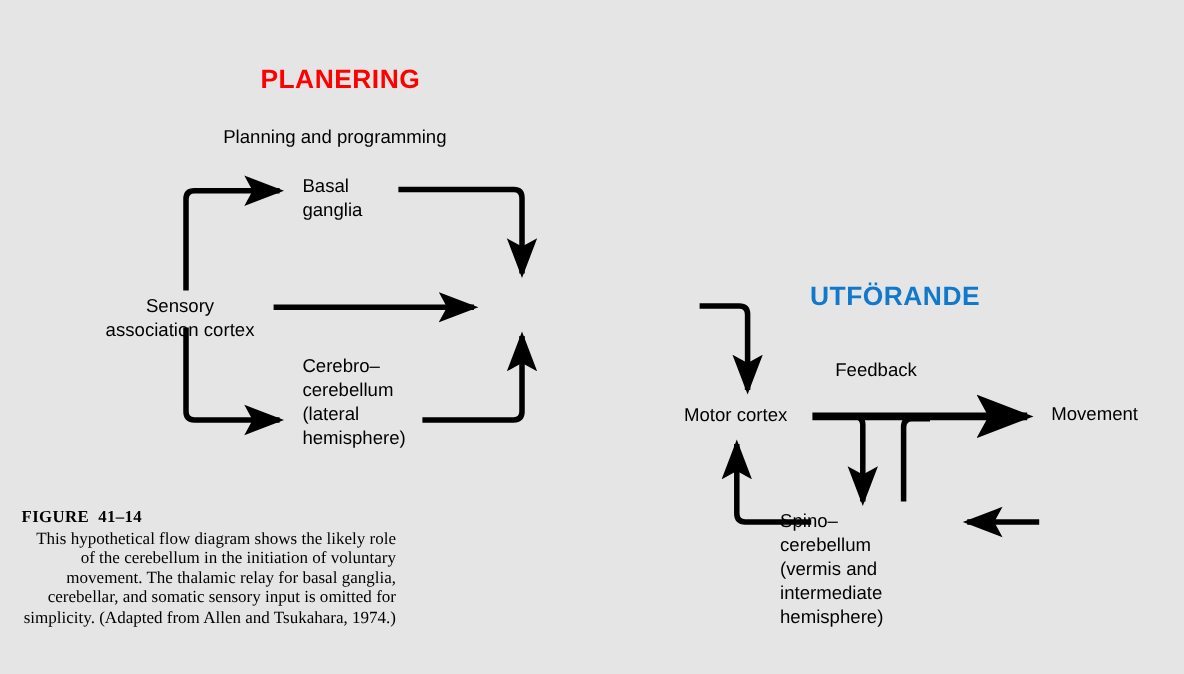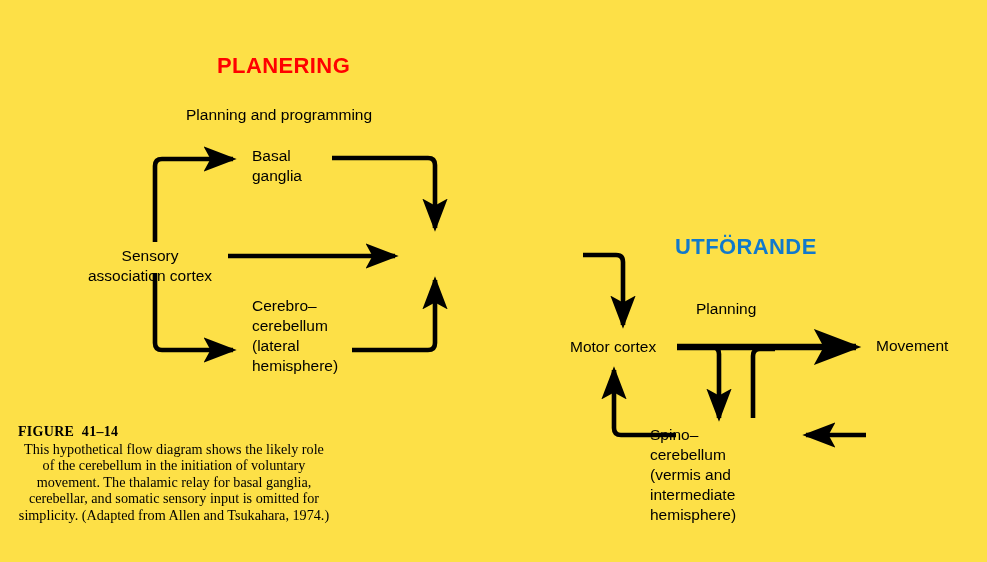--- a/index.html
+++ b/index.html
@@ -5,21 +5,21 @@
 <style>
   html, body {
     margin: 0;
     padding: 0;
     background: #ffffff;
   }
   #page {
     position: relative;
     width: 987px;
     height: 562px;
-    background: #fde047;
+    background: #e5e5e5;
     overflow: hidden;
     font-family: "Liberation Sans", sans-serif;
   }
   .lbl {
     position: absolute;
     color: #000000;
     font-family: "Liberation Sans", sans-serif;
     font-size: 15.5px;
     line-height: 20px;
     white-space: pre;
@@ -60,21 +60,21 @@
     font-size: 14px;
     letter-spacing: 0.3px;
     margin: 0 0 1px 0;
     white-space: pre;
   }
   #caption-body {
     font-family: "Liberation Serif", serif;
     font-size: 14.2px;
     line-height: 16.4px;
     margin: 0;
-    text-align: center;
+    text-align: right;
   }
 
   
   #node-planning-programming { left: 186px; top: 105px; }
   #node-basal-ganglia        { left: 252px; top: 146px; }
   #node-sensory-cortex       { left: 88px;  top: 246px; text-align: center; }
   #node-premotor             { left: 413px; top: 246px; }
   #node-cerebro-cerebellum   { left: 252px; top: 296px; }
   #node-execution            { left: 696px; top: 299px; }
   #node-motor-cortex         { left: 570px; top: 337px; }
@@ -131,21 +131,21 @@
 
   <div class="lbl" id="node-sensory-cortex">Sensory
 association cortex</div>
 
 
   <div class="lbl" id="node-cerebro-cerebellum">Cerebro–
 cerebellum
 (lateral
 hemisphere)</div>
 
-  <div class="lbl" id="node-execution">Planning</div>
+  <div class="lbl" id="node-execution">Feedback</div>
 
   <div class="lbl" id="node-motor-cortex">Motor cortex</div>
 
   <div class="lbl" id="node-movement">Movement</div>
 
   <div class="lbl" id="node-spino-cerebellum">Spino–
 cerebellum
 (vermis and
 intermediate
 hemisphere)</div>

